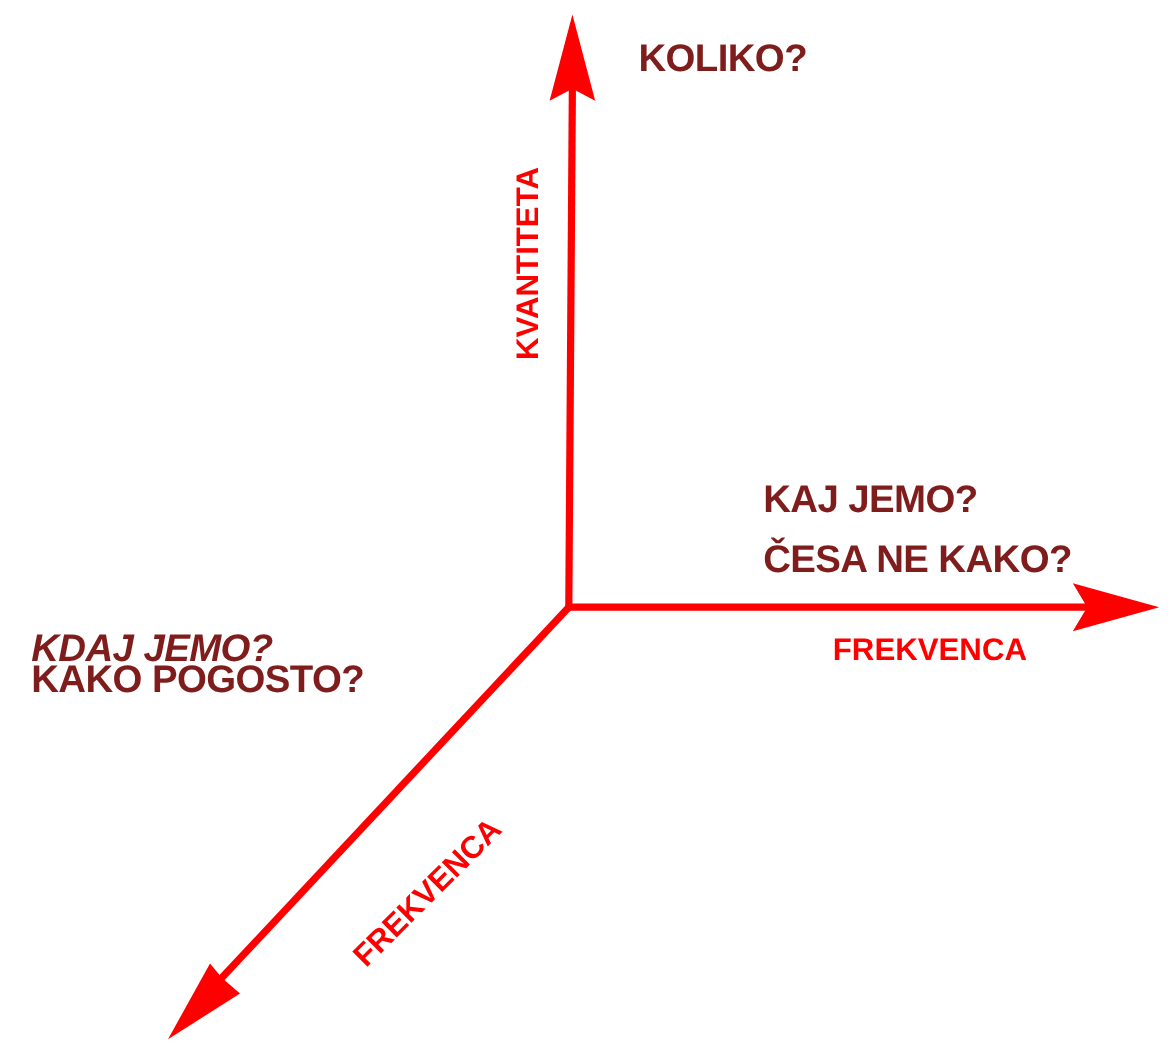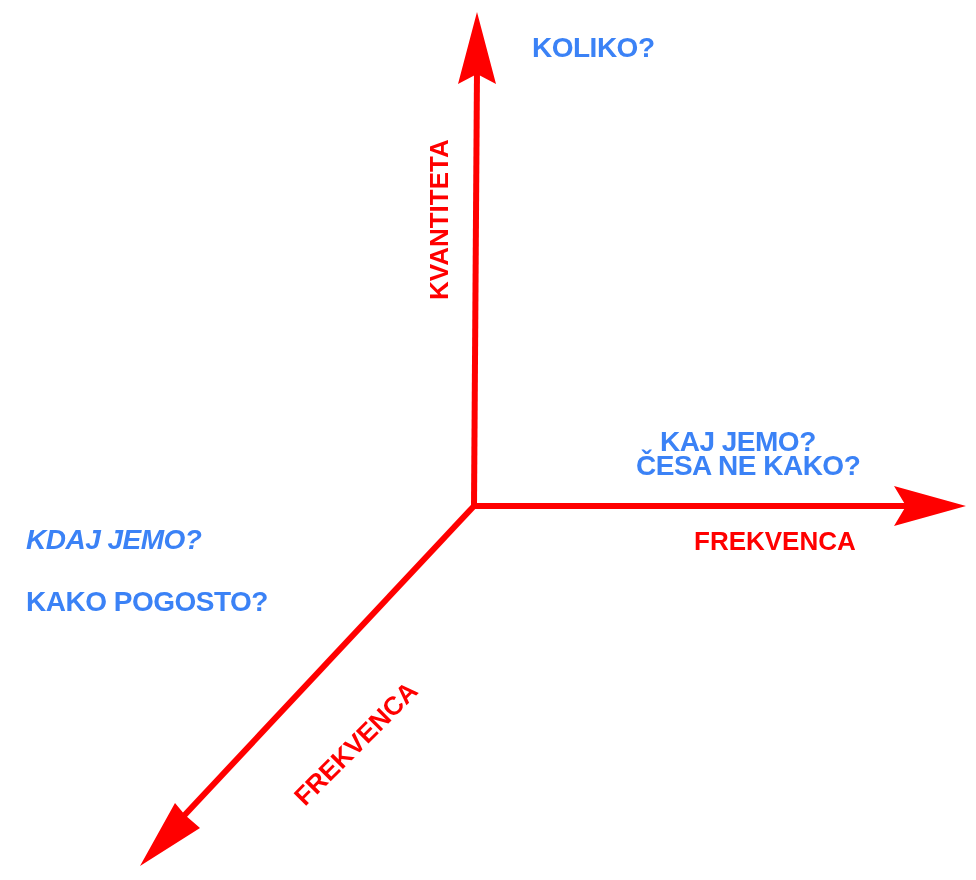--- a/index.html
+++ b/index.html
@@ -1,18 +1,18 @@
 <!DOCTYPE html>
 <html><head>
   <meta charset="utf-8">
   <style>
     html, body { margin: 0; padding: 0; background: #ffffff; }
     body { width: 976px; height: 880px; position: relative; overflow: hidden; font-family: "Liberation Sans", sans-serif; }
     svg.axes { position: absolute; left: 0; top: 0; }
-    .q { position: absolute; color: #3b82f6; font-family: "Liberation Sans", sans-serif; font-weight: bold; font-size: 28px; line-height: 44px; white-space: nowrap; letter-spacing: -0.5px; }
+    .q { position: absolute; color: #7f1d1d; font-family: "Liberation Sans", sans-serif; font-weight: bold; font-size: 32px; line-height: 44px; white-space: nowrap; letter-spacing: -0.5px; }
     .lbl { position: absolute; color: #ff0000; font-family: "Liberation Sans", sans-serif; font-weight: bold; font-size: 26px; white-space: nowrap; letter-spacing: 0px; }
     .rot-v { transform-origin: left top; transform: rotate(-90deg); }
     .rot-d { transform-origin: left top; transform: rotate(-45deg); }
   </style>
 </head>
 <body>
 
 <svg class="axes" width="976" height="880" viewBox="0 0 976 880">
 
   <line x1="474" y1="506" x2="477" y2="70" stroke="#ff0000" stroke-width="6"></line>
@@ -22,21 +22,21 @@
   <polygon points="966,506 894,486 906,506 894,526" fill="#ff0000"></polygon>
 
   <line x1="474" y1="506" x2="180" y2="820" stroke="#ff0000" stroke-width="6"></line>
   <polygon points="140,866 175,803 185,815 200,828" fill="#ff0000"></polygon>
 </svg>
 
 <div class="q" style="left:532px; top:26px;">KOLIKO?</div>
 
 <div class="lbl rot-v" style="left:424px; top:300px;">KVANTITETA</div>
 
-<div class="q" style="left:636px; top:420px;margin-left:24px;">KAJ JEMO?</div>
+<div class="q" style="left:636px; top:394px;">KAJ JEMO?</div>
 <div class="q" style="left:636px; top:444px;">ČESA NE KAKO?</div>
 
 <div class="lbl" style="left:694px; top:526px;">FREKVENCA</div>
 
 <div class="q" style="left:26px; top:518px;font-style:italic;">KDAJ JEMO?</div>
-<div class="q" style="left:26px; top:580px;">KAKO POGOSTO?</div>
+<div class="q" style="left:26px; top:544px;">KAKO POGOSTO?</div>
 
 <div class="lbl rot-d" style="left:288px; top:790px;">FREKVENCA</div>
 
 </body></html>

